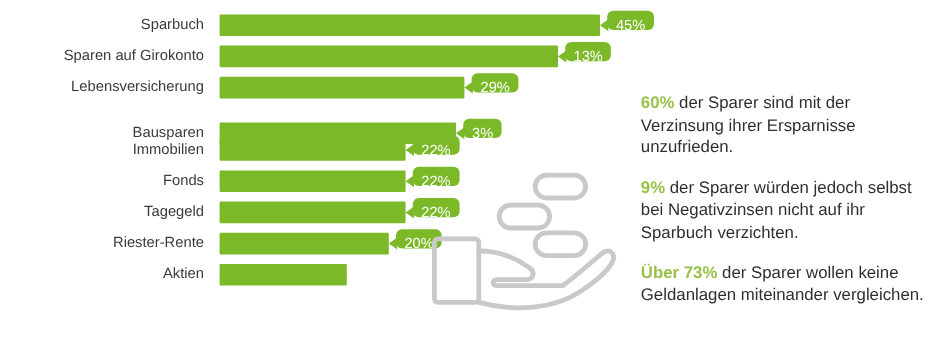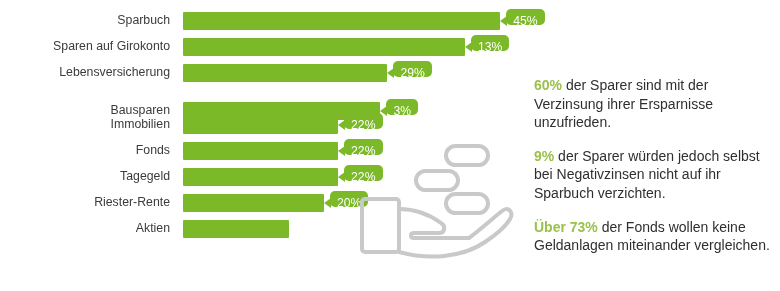--- a/index.html
+++ b/index.html
@@ -129,16 +129,16 @@
       <rect x="4" y="61" width="37" height="53" rx="3" ry="3" fill="none" stroke="#c9c9c9" stroke-width="4"></rect>
 
       <path d="M41 71 C 58 71, 72 77, 83 85 C 88 88, 87 95, 81 95 L 56 95 C 52 95, 52 100, 56 100 L 111 100" fill="none" stroke="#c9c9c9" stroke-width="4" stroke-linecap="round" stroke-linejoin="round"></path>
       <path d="M41 114 C 70 122, 104 120, 127 104 C 139 96, 148 88, 152 81 C 156 74, 150 68, 144 73 C 134 81, 122 92, 111 100" fill="none" stroke="#c9c9c9" stroke-width="4" stroke-linecap="round" stroke-linejoin="round"></path>
     </svg>
   </div>
 
   <div id="facts">
       <p class="fact"><span class="hl">60%</span><span> der Sparer sind mit der Verzinsung ihrer Ersparnisse unzufrieden.</span></p>
       <p class="fact"><span class="hl">9%</span><span> der Sparer würden jedoch selbst bei Negativzinsen nicht auf ihr Sparbuch verzichten.</span></p>
-      <p class="fact"><span class="hl">Über 73%</span><span> der Fonds wollen keine Geldanlagen miteinander vergleichen.</span></p>
+      <p class="fact"><span class="hl">Über 73%</span><span> der Sparer wollen keine Geldanlagen miteinander vergleichen.</span></p>
     </div>
 
 </div>
 
 </body></html>

